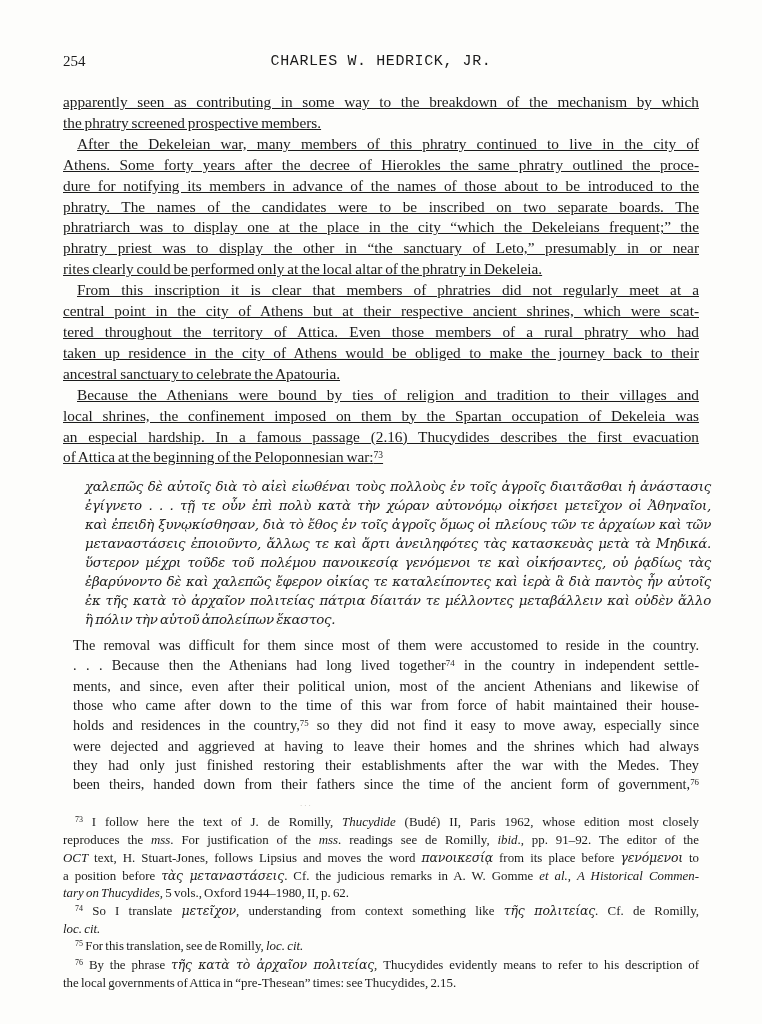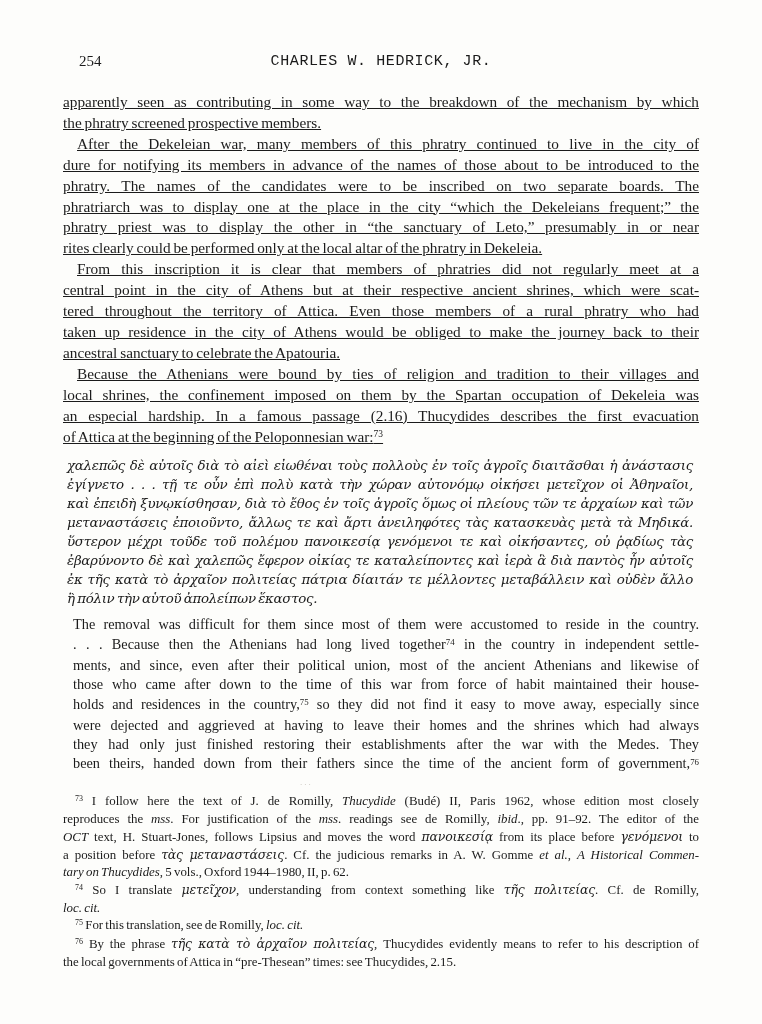--- a/index.html
+++ b/index.html
@@ -16,21 +16,21 @@
   }
   .running-head {
     position: relative;
     width: 636px;
     margin-left: 63px;
     height: 20px;
     margin-bottom: 19px;
   }
   .running-head .pagenum {
     position: absolute;
-    left: 16px; top: 0;
+    left: 0; top: 0;
     font-size: 15px;
   }
   .running-head .title {
     display: block;
     text-align: center;
     font-size: 15px;
     letter-spacing: 0.6px;
     white-space: nowrap;
     font-family: Liberation Mono, monospace;
   }
@@ -42,21 +42,21 @@
     word-spacing: -1px;
   }
   .line.last { text-align-last: left; }
   .jl .line.last { text-align-last: justify; }
   .ind .line:first-child { text-indent: 14px; }
 
   .para.body { font-size: 15.3px; line-height: 20.9px; text-decoration: underline; }
 
   .para.greek {
     margin-top: 7px;
-    margin-left: 4px;
+    margin-left: 22px;
     width: 626px;
     font-family: "DejaVu Serif", serif;
     font-style: italic;
     font-size: 13.4px;
     line-height: 19px;
     letter-spacing: -0.3px;
   }
   .para.greek .line { word-spacing: -1.5px; }
 
   .para.trans {
@@ -98,20 +98,21 @@
     <span class="pagenum">254</span>
     <span class="title">CHARLES W. HEDRICK, JR.</span>
   </div>
   <div class="content">
     <div class="para body">
         <div class="line">apparently seen as contributing in some way to the breakdown of the mechanism by which</div>
         <div class="line last">the phratry screened prospective members.</div>
       </div>
     <div class="para body ind">
         <div class="line">After the Dekeleian war, many members of this phratry continued to live in the city of</div>
+        <div class="line">Athens. Some forty years after the decree of Hierokles the same phratry outlined the proce-</div>
         <div class="line">dure for notifying its members in advance of the names of those about to be introduced to the</div>
         <div class="line">phratry. The names of the candidates were to be inscribed on two separate boards. The</div>
         <div class="line">phratriarch was to display one at the place in the city “which the Dekeleians frequent;” the</div>
         <div class="line">phratry priest was to display the other in “the sanctuary of Leto,” presumably in or near</div>
         <div class="line last">rites clearly could be performed only at the local altar of the phratry in Dekeleia.</div>
       </div>
     <div class="para body ind">
         <div class="line">From this inscription it is clear that members of phratries did not regularly meet at a</div>
         <div class="line">central point in the city of Athens but at their respective ancient shrines, which were scat-</div>
         <div class="line">tered throughout the territory of Attica. Even those members of a rural phratry who had</div>

